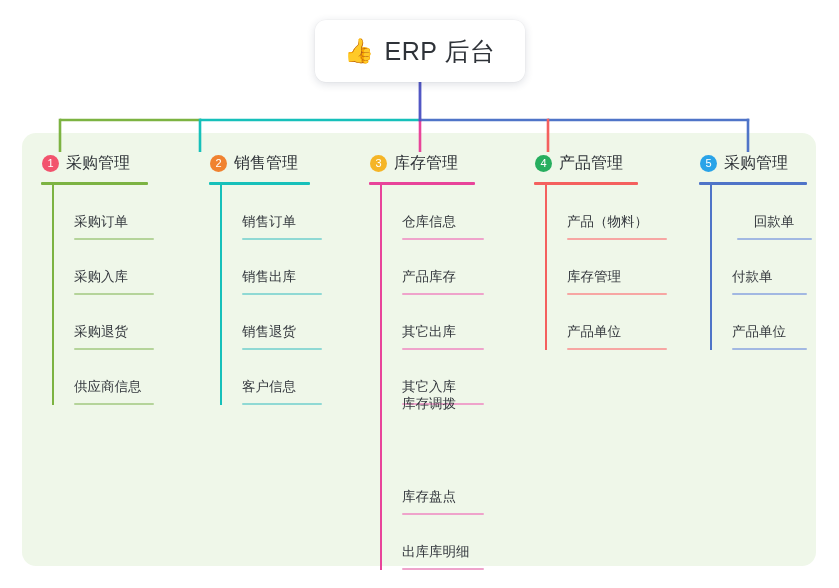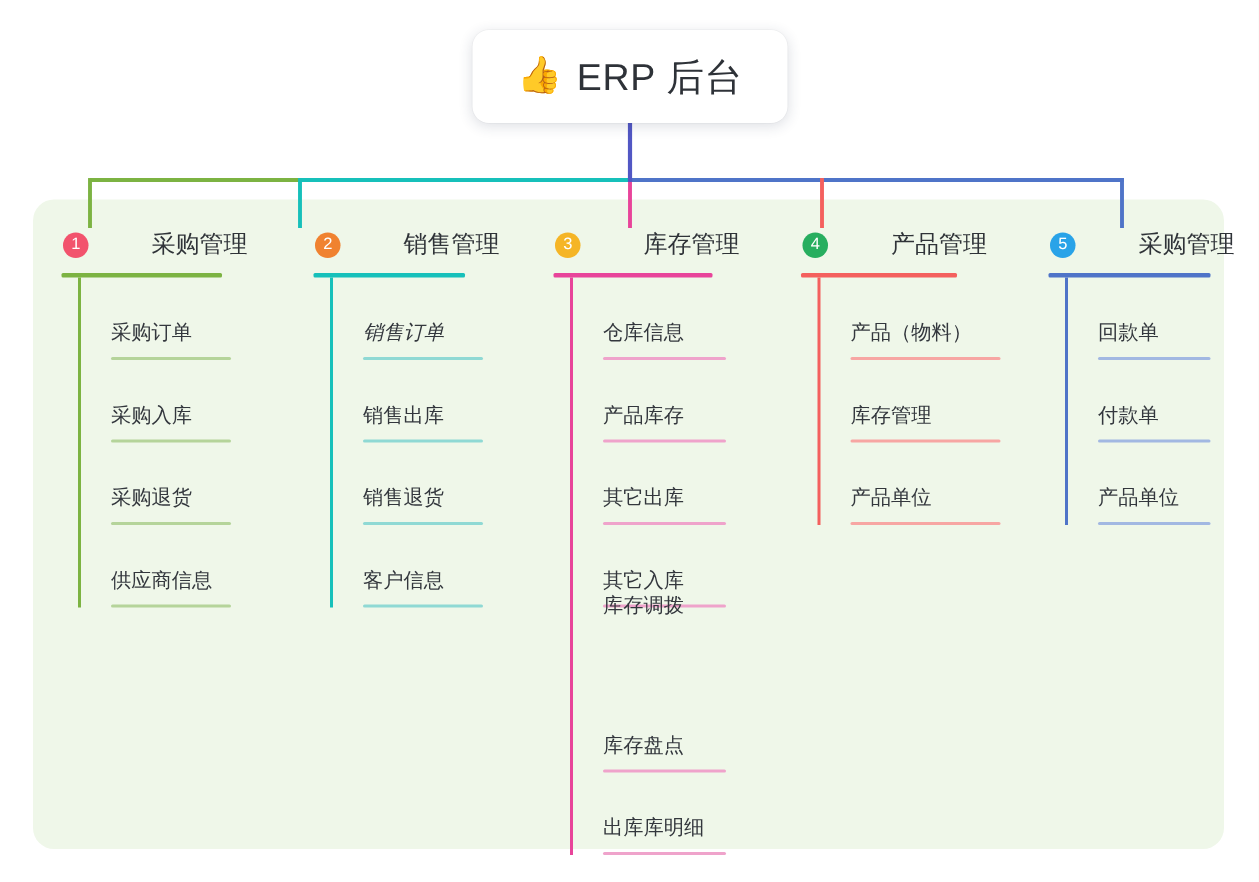--- a/index.html
+++ b/index.html
@@ -99,21 +99,20 @@
     font-size: 11px;
     line-height: 17px;
     text-align: center;
     font-weight: 500;
     flex: none;
   }
   .col-title {
     font-size: 16px;
     color: #2f3338;
     white-space: nowrap;
-    margin-left: 35px;
   }
   .head-rule {
     height: 3px;
     margin-left: 19px;
     border-radius: 1px;
   }
   .col-body {
     position: relative;
     margin-left: 30px;
     padding-top: 0;
@@ -196,21 +195,21 @@
         </div>
       </div>
       <div class="column" style="width: 160px; position: absolute; left: 168px; top: 12px;">
         <div class="col-head">
           <span class="badge" style="background: rgb(240, 130, 48);">2</span>
           <span class="col-title">销售管理</span>
         </div>
         <div class="head-rule" style="width: 101px; background: rgb(22, 192, 186);"></div>
         <div class="col-body" style="height: 220px;">
           <div class="spine" style="background: rgb(22, 192, 186); height: 220px;"></div>
-          <div class="item" style="height: 55px; font-style: italic;">
+          <div class="item" style="height: 55px;">
             <div class="item-label">销售订单</div>
             <div class="item-rule" style="width: 80px; background: rgb(143, 217, 212);"></div>
           </div>
           <div class="item" style="height: 55px;">
             <div class="item-label">销售出库</div>
             <div class="item-rule" style="width: 80px; background: rgb(143, 217, 212);"></div>
           </div>
           <div class="item" style="height: 55px;">
             <div class="item-label">销售退货</div>
             <div class="item-rule" style="width: 80px; background: rgb(143, 217, 212);"></div>
@@ -282,21 +281,21 @@
         </div>
       </div>
       <div class="column" style="width: 136px; position: absolute; left: 658px; top: 12px;">
         <div class="col-head">
           <span class="badge" style="background: rgb(41, 163, 232);">5</span>
           <span class="col-title">采购管理</span>
         </div>
         <div class="head-rule" style="width: 108px; background: rgb(79, 116, 200);"></div>
         <div class="col-body" style="height: 165px;">
           <div class="spine" style="background: rgb(79, 116, 200); height: 165px;"></div>
-          <div class="item" style="height: 55px;">
+          <div class="item" style="height: 55px; align-items: center;">
             <div class="item-label">回款单</div>
             <div class="item-rule" style="width: 75px; background: rgb(162, 184, 226);"></div>
           </div>
           <div class="item" style="height: 55px;">
             <div class="item-label">付款单</div>
             <div class="item-rule" style="width: 75px; background: rgb(162, 184, 226);"></div>
           </div>
           <div class="item" style="height: 55px;">
             <div class="item-label">产品单位</div>
             <div class="item-rule" style="width: 75px; background: rgb(162, 184, 226);"></div>

